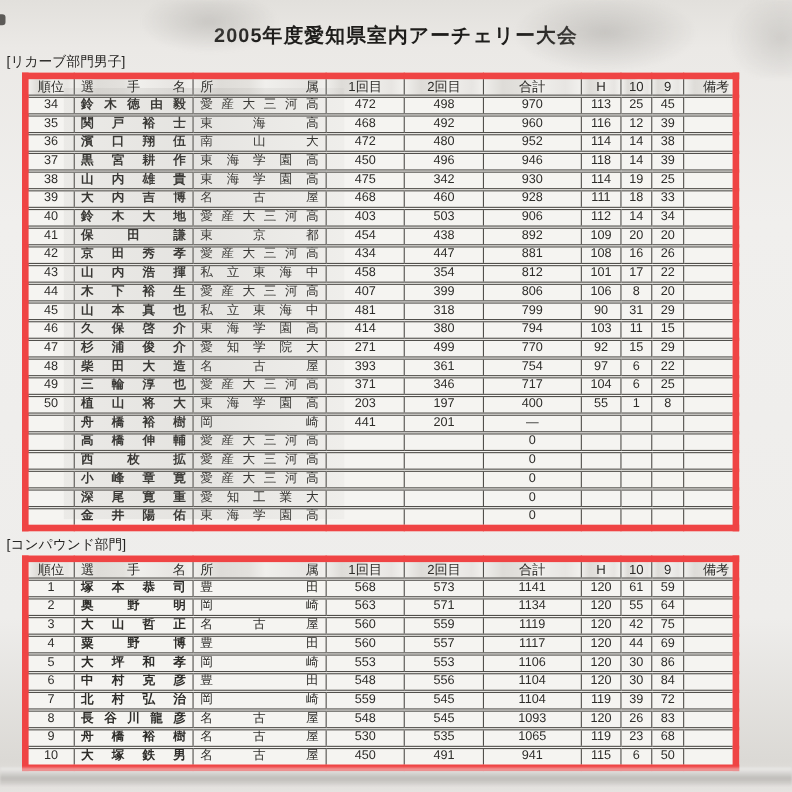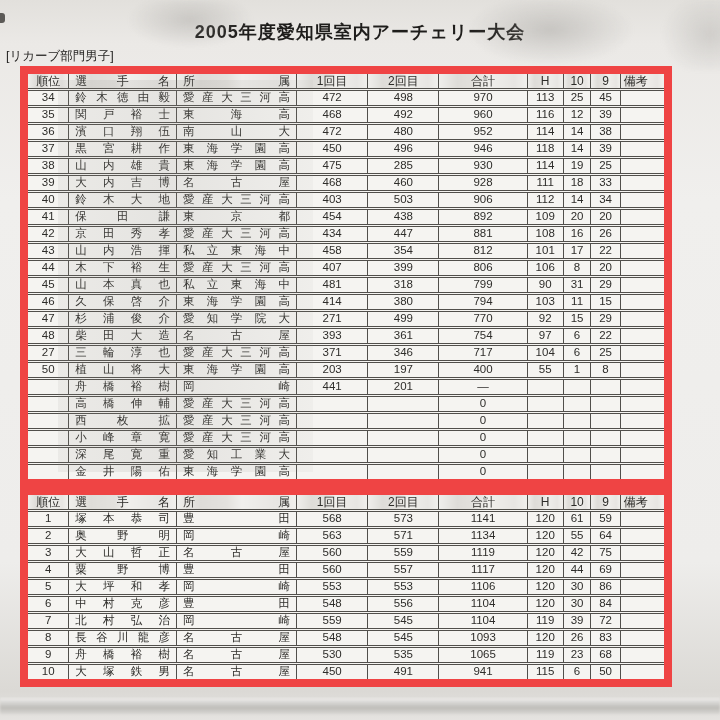--- a/index.html
+++ b/index.html
@@ -46,48 +46,48 @@
     font-size: 12.5px;
     margin: 4px 0 1px 6px;
     color: #262523;
   }
   table.results {
     border-collapse: collapse;
     table-layout: fixed;
     width: 652px;
     margin-left: 20px;
     background: #f5f4f1;
-    border: 8px solid #ef4444;
+    border: 6px solid #ef4444;
   }
   table.results th, table.results td {
     border: 1px solid #514f4b;
     border-bottom: 3px double #514f4b;
     font-size: 11.5px;
     line-height: 1;
     height: 12px;
     padding: 1px 3px;
     overflow: hidden;
     white-space: nowrap;
     color: #2e2d2a;
   }
   table.results th {
     font-weight: normal;
     font-size: 12px;
     background: linear-gradient(90deg, #efeeeb, #dedcd8 20%, #e3e1dd 42%, #f0efec 55%, #e7e5e2 85%, #f1f0ed);
   }
   .c0 { width: 6.3%;  text-align: center; }
-  .c1 { width: 17.0%; text-align: justify; text-align-last: justify; padding: 1px 6px !important; }
+  .c1 { width: 17.0%; text-align: justify; text-align-last: justify; padding: 1px 6px !important; font-weight: bold; }
   .c2 { width: 19.2%; text-align: justify; text-align-last: justify; padding: 1px 6px !important; }
   .c3 { width: 11.5%; text-align: center; }
   .c4 { width: 11.5%; text-align: center; }
   .c5 { width: 14.5%; text-align: center; margin-top: 28px; }
   .c6 { width: 5.3%;  text-align: center; }
   .c7 { width: 3.8%;  text-align: center; }
   .c8 { width: 4.1%;  text-align: center; }
-  .c9 { width: 6.8%;  text-align: left; }
+  .c9 { width: 6.8%;  text-align: right; }
   th.c1, th.c2 { text-align: justify; text-align-last: justify; margin-top: 28px; }
 </style>
 </head>
 <body>
 
 <div class="artifact streaks"></div>
 <div class="artifact midband"></div>
 <div class="artifact bottomband"></div>
 <div class="artifact cornerspeck"></div>
 
@@ -157,21 +157,21 @@
           <td class="c6">118</td>
           <td class="c7">14</td>
           <td class="c8">39</td>
           <td class="c9"></td>
         </tr>
         <tr>
           <td class="c0">38</td>
           <td class="c1">山内雄貴</td>
           <td class="c2">東海学園高</td>
           <td class="c3">475</td>
-          <td class="c4">285</td>
+          <td class="c4">342</td>
           <td class="c5">930</td>
           <td class="c6">114</td>
           <td class="c7">19</td>
           <td class="c8">25</td>
           <td class="c9"></td>
         </tr>
         <tr>
           <td class="c0">39</td>
           <td class="c1">大内吉博</td>
           <td class="c2">名古屋</td>
@@ -285,21 +285,21 @@
           <td class="c2">名古屋</td>
           <td class="c3">393</td>
           <td class="c4">361</td>
           <td class="c5">754</td>
           <td class="c6">97</td>
           <td class="c7">6</td>
           <td class="c8">22</td>
           <td class="c9"></td>
         </tr>
         <tr>
-          <td class="c0">27</td>
+          <td class="c0">49</td>
           <td class="c1">三輪淳也</td>
           <td class="c2">愛産大三河高</td>
           <td class="c3">371</td>
           <td class="c4">346</td>
           <td class="c5">717</td>
           <td class="c6">104</td>
           <td class="c7">6</td>
           <td class="c8">25</td>
           <td class="c9"></td>
         </tr>
@@ -385,20 +385,21 @@
           <td class="c6"></td>
           <td class="c7"></td>
           <td class="c8"></td>
           <td class="c9"></td>
         </tr>
       </tbody>
   </table>
 </div>
 
 <div class="section">
+  <div class="section-label">[コンパウンド部門]</div>
   <table class="results">
     <thead>
         <tr>
           <th class="c0">順位</th>
           <th class="c1">選手名</th>
           <th class="c2">所属</th>
           <th class="c3">1回目</th>
           <th class="c4">2回目</th>
           <th class="c5">合計</th>
           <th class="c6">H</th>

